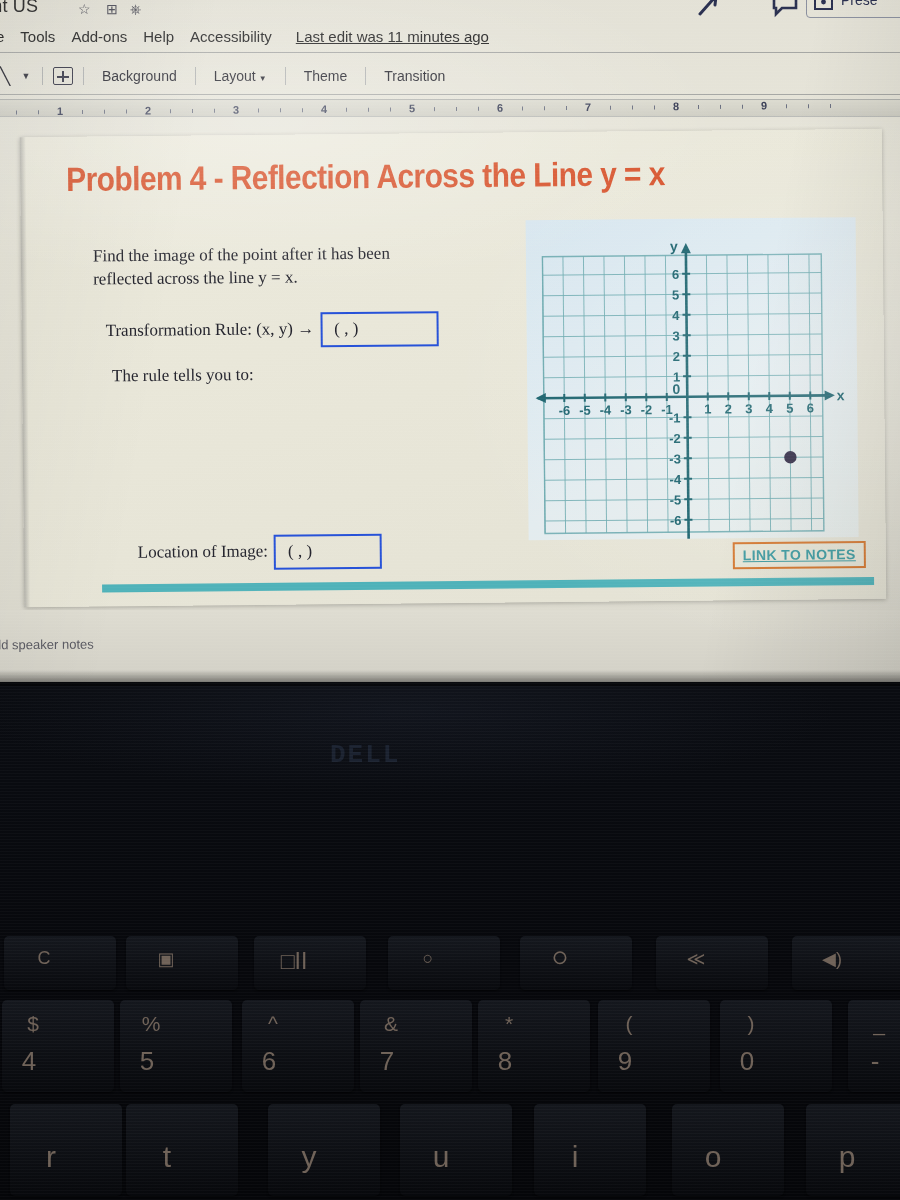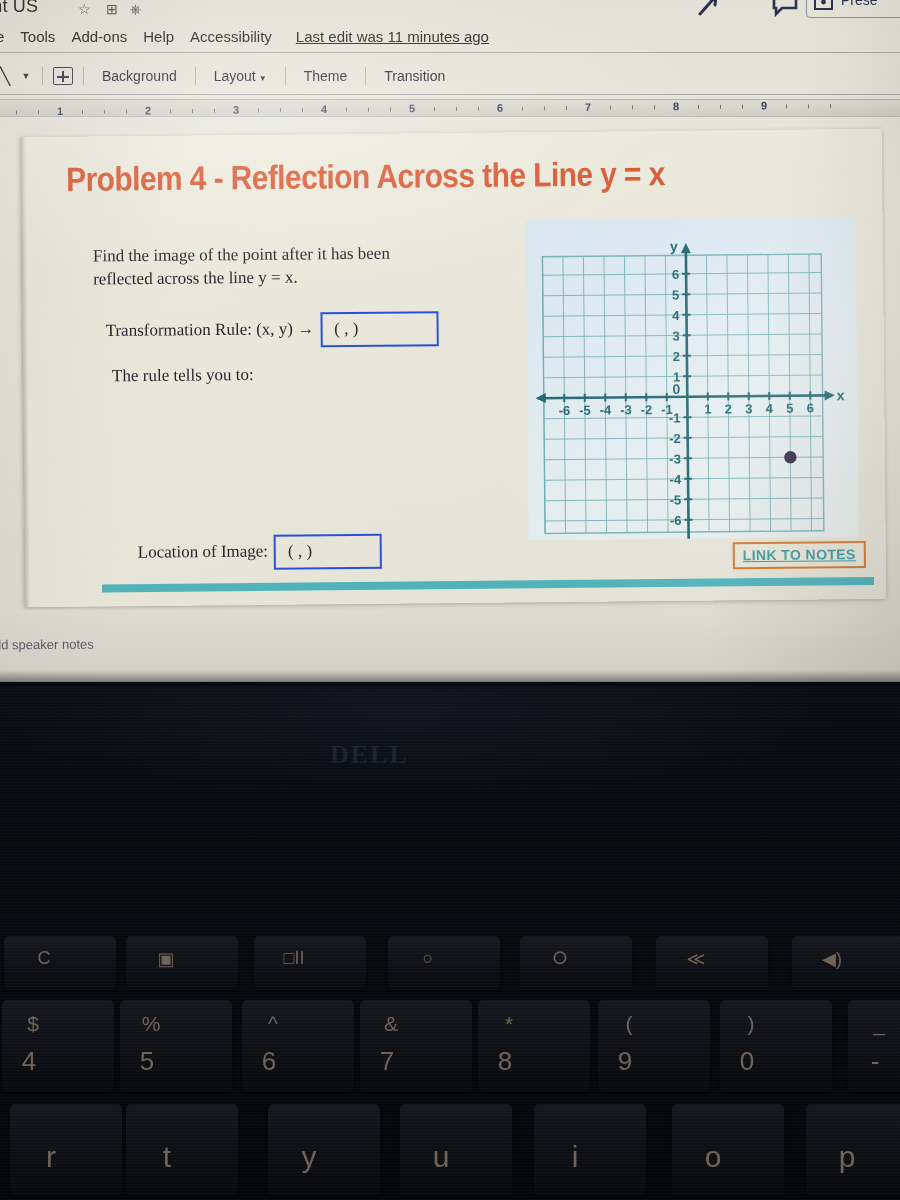--- a/index.html
+++ b/index.html
@@ -156,21 +156,21 @@
     position: absolute; left: 0; top: 682px; width: 900px; height: 518px;
     background: linear-gradient(180deg,#0a0c11 0%,#090b10 20%,#07080c 55%,#050609 100%);
     overflow: hidden;
   }
   .bezel-sheen {
     position: absolute; left: 0; top: 0; width: 900px; height: 140px;
     background: radial-gradient(ellipse 620px 120px at 45% 20%, rgba(60,70,95,.16), rgba(0,0,0,0) 70%);
   }
   .dell {
     position: absolute; left: 330px; top: 740px; font-size: 26px; font-weight: bold;
-    color: #1b2230; letter-spacing: 2px; font-family: Liberation Serif, serif;
+    color: #1b2230; letter-spacing: 2px; font-family: Liberation Mono, monospace;
   }
 
   .kbd { position: absolute; left: 0; top: 0; width: 900px; height: 518px; }
   .key {
     position: absolute; color: #6f6258; font-family: "Liberation Sans", sans-serif;
     text-align: center;
   }
   .keycap {
     position: absolute; border-radius: 5px;
     background: linear-gradient(180deg, rgba(32,36,44,.55), rgba(12,14,18,.35));
@@ -408,21 +408,21 @@
   <div class="laptop">
     <div class="bezel-sheen"></div>
   </div>
   <div class="dell">DELL</div>
   <div class="kbd" id="kbd">
       <div class="keycap" style="left: 4px; top: 936px; width: 112px; height: 54px;"></div>
       <div class="key " style="left: 8px; top: 948px; width: 72px; font-size: 18px;">C</div>
       <div class="keycap" style="left: 126px; top: 936px; width: 112px; height: 54px;"></div>
       <div class="key " style="left: 130px; top: 948px; width: 72px; font-size: 18px;">▣</div>
       <div class="keycap" style="left: 254px; top: 936px; width: 112px; height: 54px;"></div>
-      <div class="key " style="left: 258px; top: 948px; width: 72px; font-size: 18px;">□II</div>
+      <div class="key " style="left: 258px; top: 948px; width: 72px; font-size: 23px;">□II</div>
       <div class="keycap" style="left: 388px; top: 936px; width: 112px; height: 54px;"></div>
       <div class="key " style="left: 392px; top: 948px; width: 72px; font-size: 18px;">○</div>
       <div class="keycap" style="left: 520px; top: 936px; width: 112px; height: 54px;"></div>
       <div class="key " style="left: 524px; top: 948px; width: 72px; font-size: 18px;">⭘</div>
       <div class="keycap" style="left: 656px; top: 936px; width: 112px; height: 54px;"></div>
       <div class="key " style="left: 660px; top: 948px; width: 72px; font-size: 18px;">≪</div>
       <div class="keycap" style="left: 792px; top: 936px; width: 112px; height: 54px;"></div>
       <div class="key " style="left: 796px; top: 948px; width: 72px; font-size: 18px;">◀)</div>
       <div class="keycap" style="left: 2px; top: 1000px; width: 112px; height: 92px;"></div>
       <div class="key " style="left: 10px; top: 1012px; width: 46px; font-size: 21px;">$</div>

